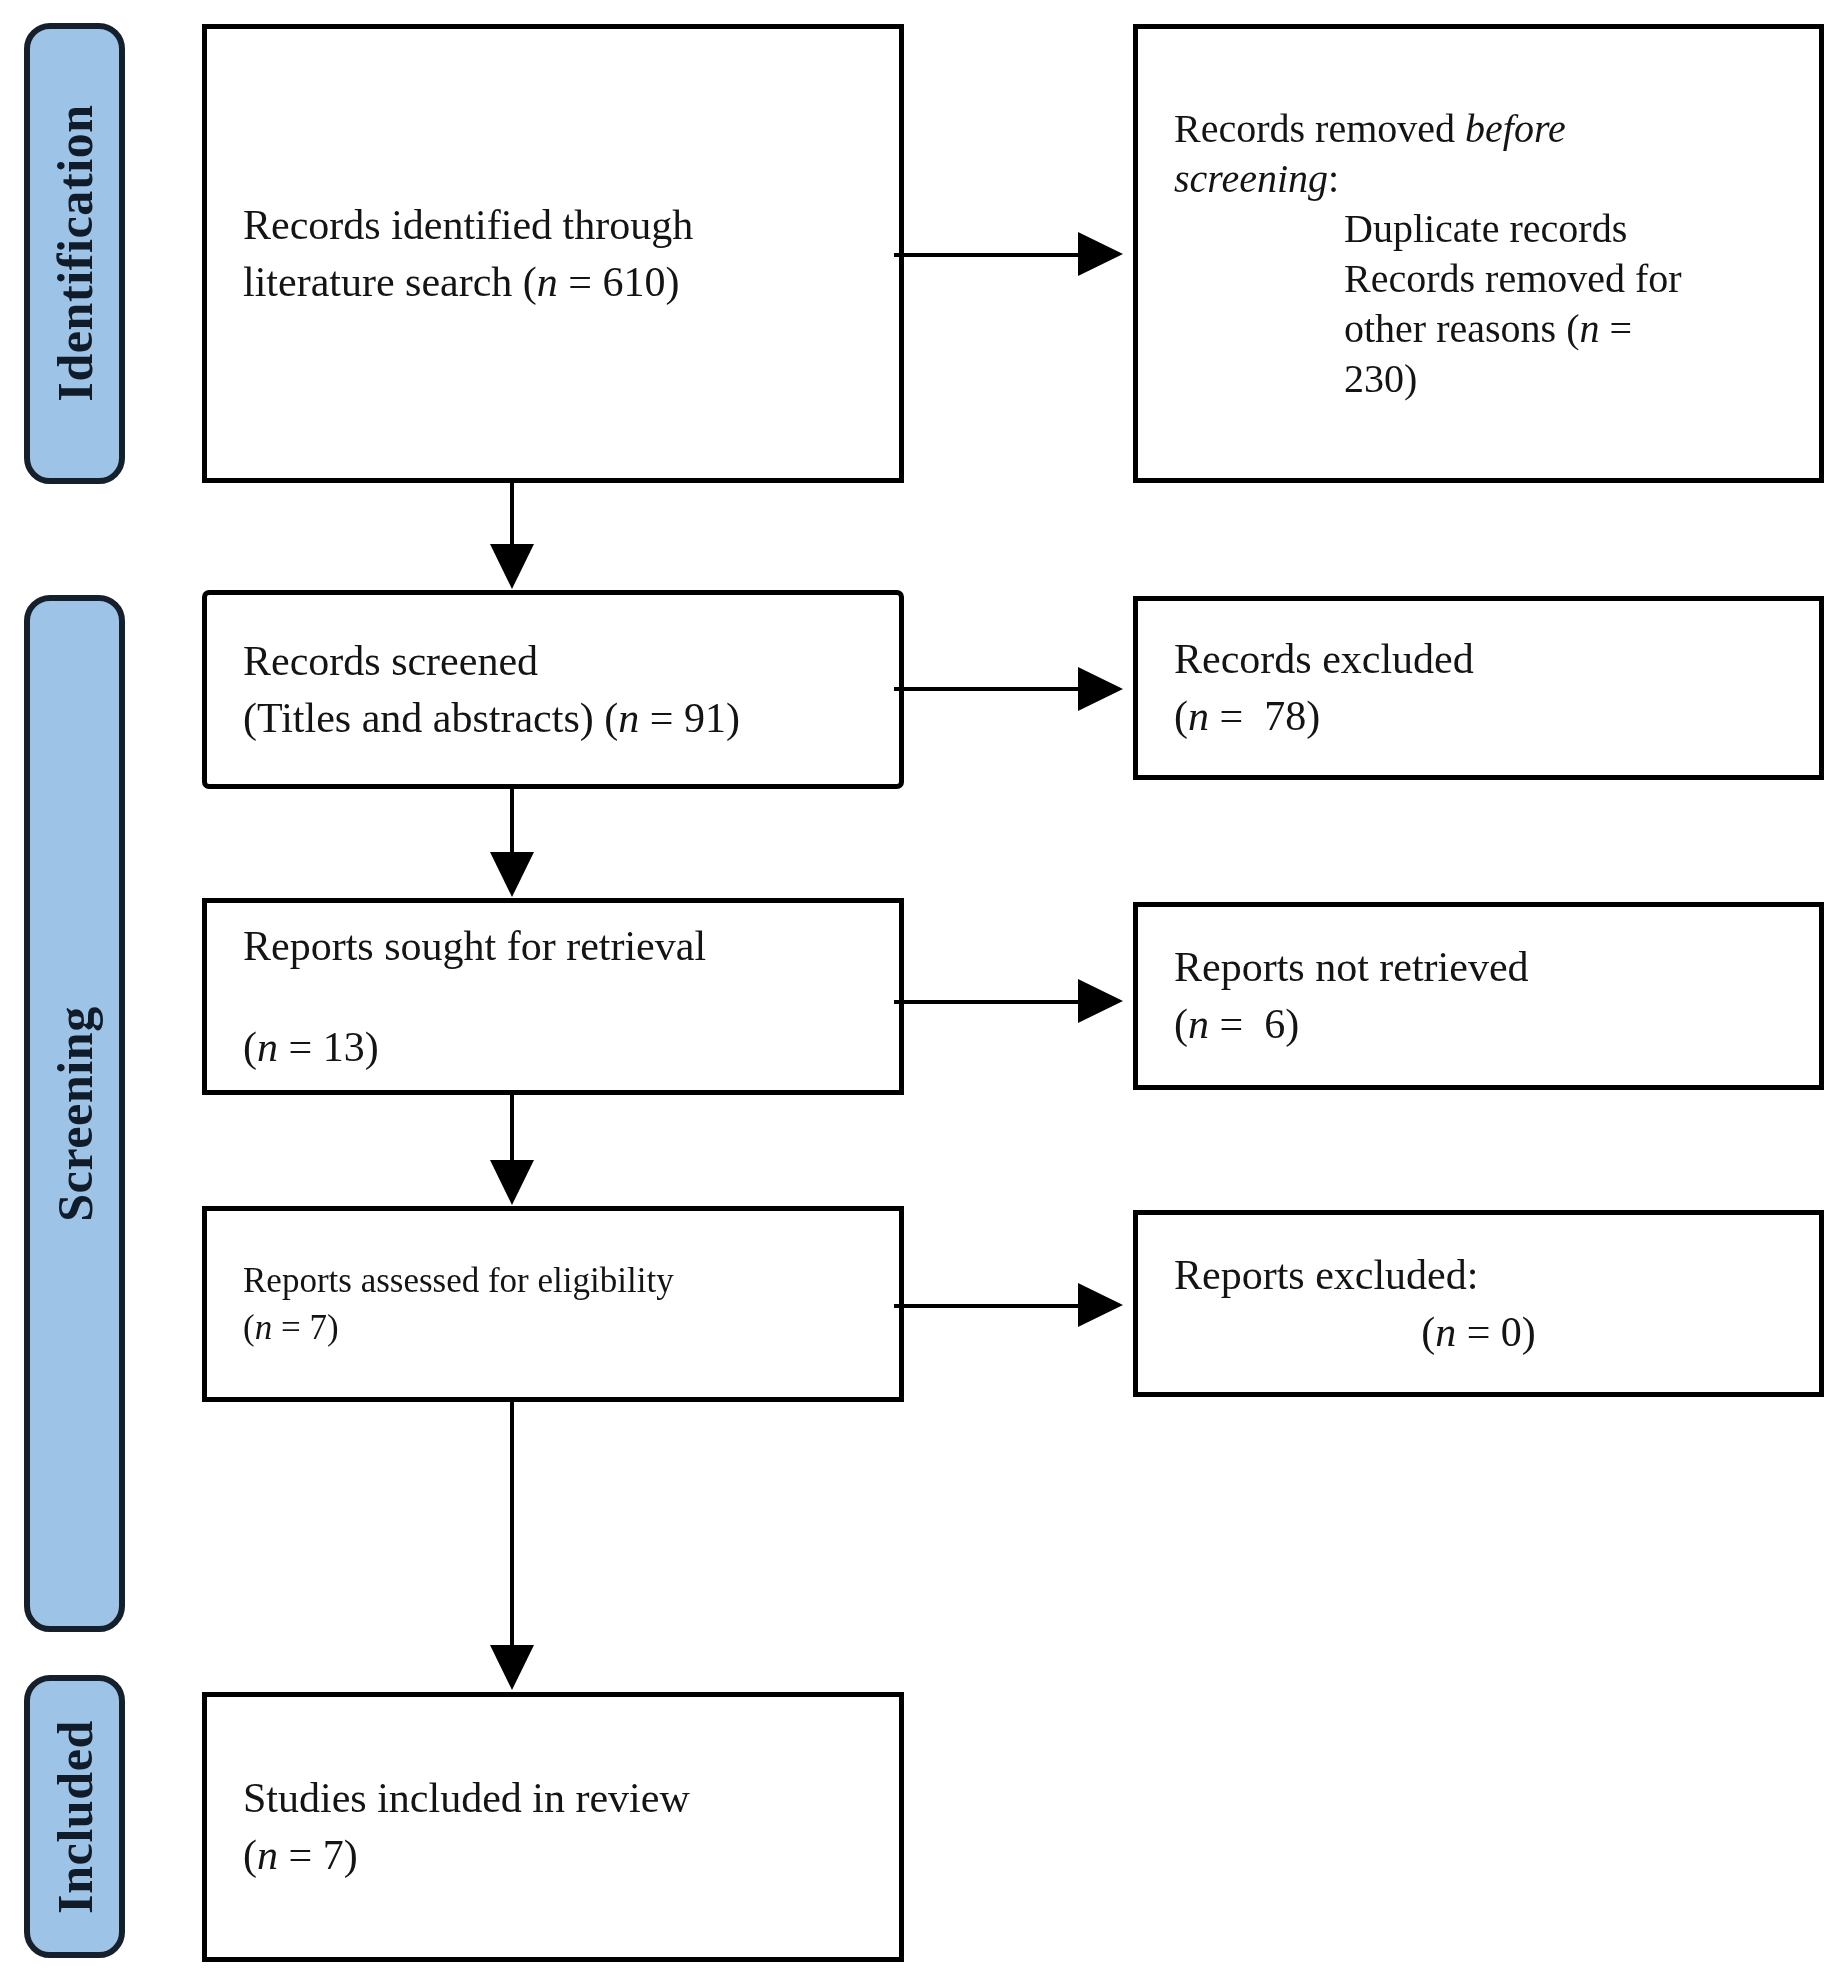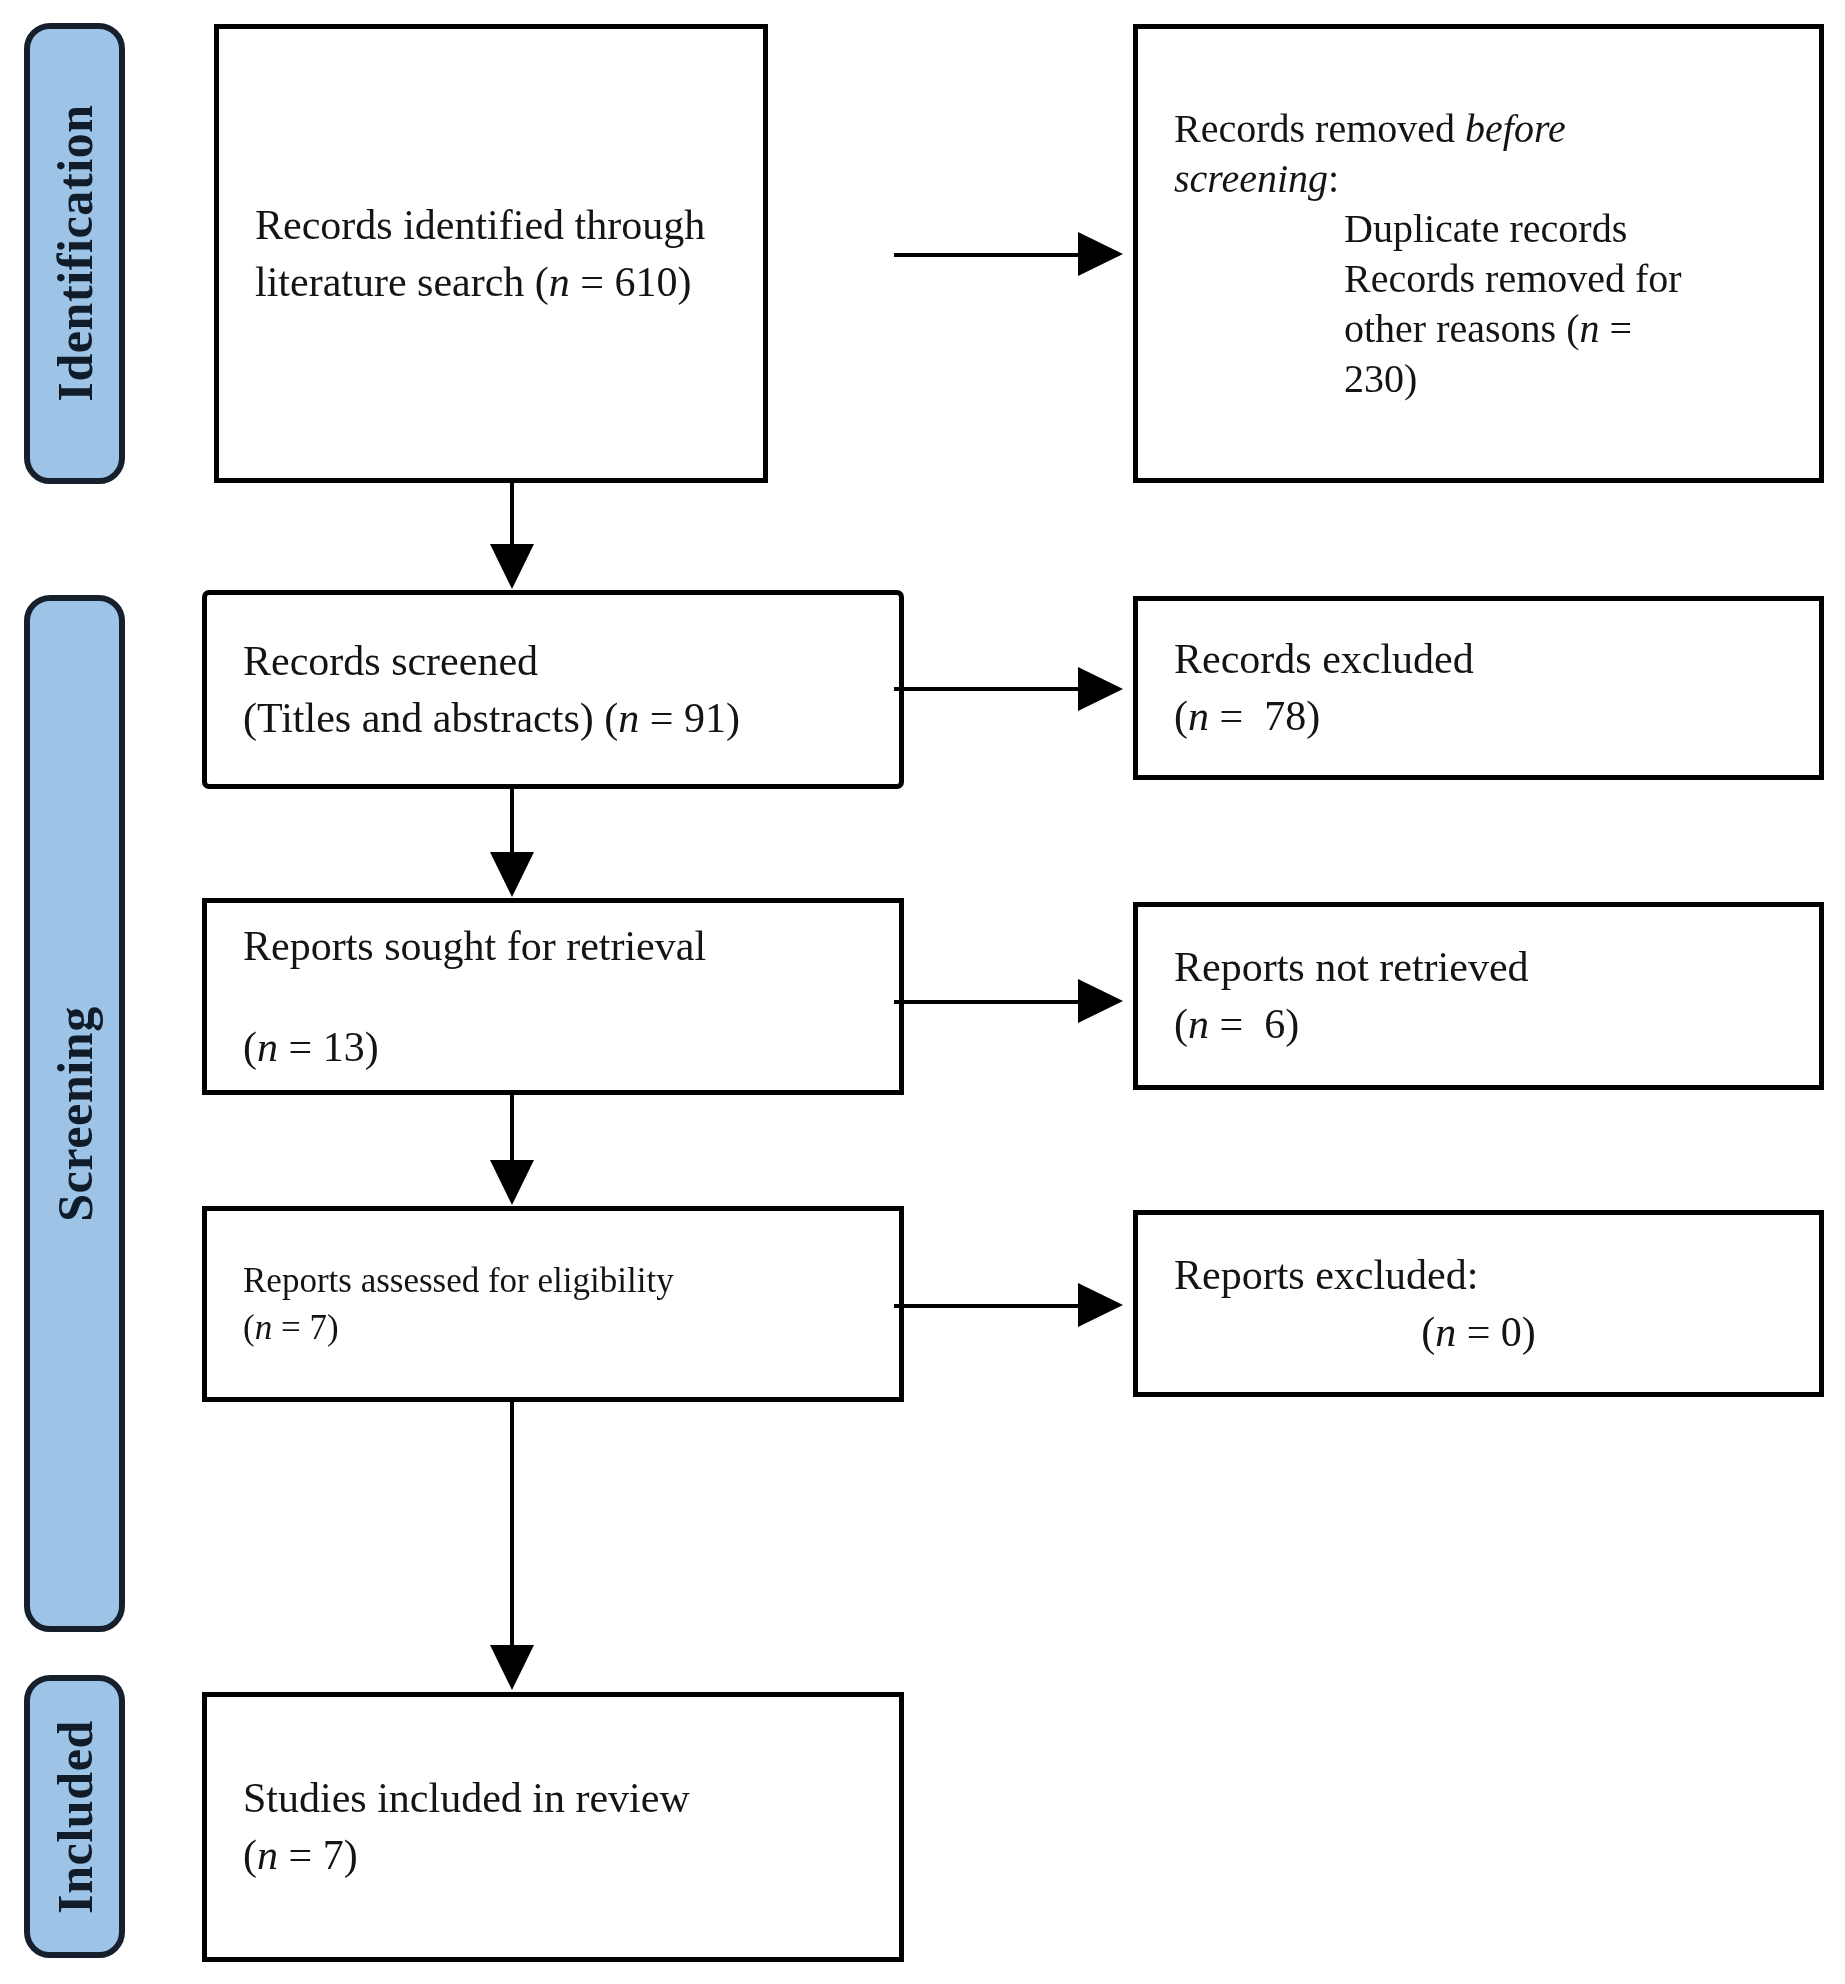--- a/index.html
+++ b/index.html
@@ -49,21 +49,21 @@
     justify-content:center;
     padding:5.7px 36px;
     font-size:42px;
     line-height:1.35;
     margin-left:10px;
   }
   .line{white-space:pre-wrap;}
   .line.indent{margin-left:170px;}
   .line.center{text-align:center;}
 
-  #box-records-identified{left:204px;top:24px;width:554px;height:459px;}
+  #box-records-identified{left:192px;top:24px;width:702px;height:459px;}
   #box-records-removed{left:1123px;top:24px;width:691px;height:459px;font-size:40px;line-height:1.25;}
   #box-records-screened{left:192px;top:590px;width:702px;height:199px;border-radius:7px;}
   #box-records-excluded{left:1123px;top:596px;width:691px;height:184px;}
   #box-reports-sought{left:192px;top:898px;width:702px;height:197px;gap:44px;}
   #box-reports-not-retrieved{left:1123px;top:902px;width:691px;height:188px;}
   #box-reports-assessed{left:192px;top:1206px;width:702px;height:196px;font-size:35px;}
   #box-reports-excluded{left:1123px;top:1210px;width:691px;height:187px;}
   #box-studies-included{left:192px;top:1692px;width:702px;height:270px;}
 
   

